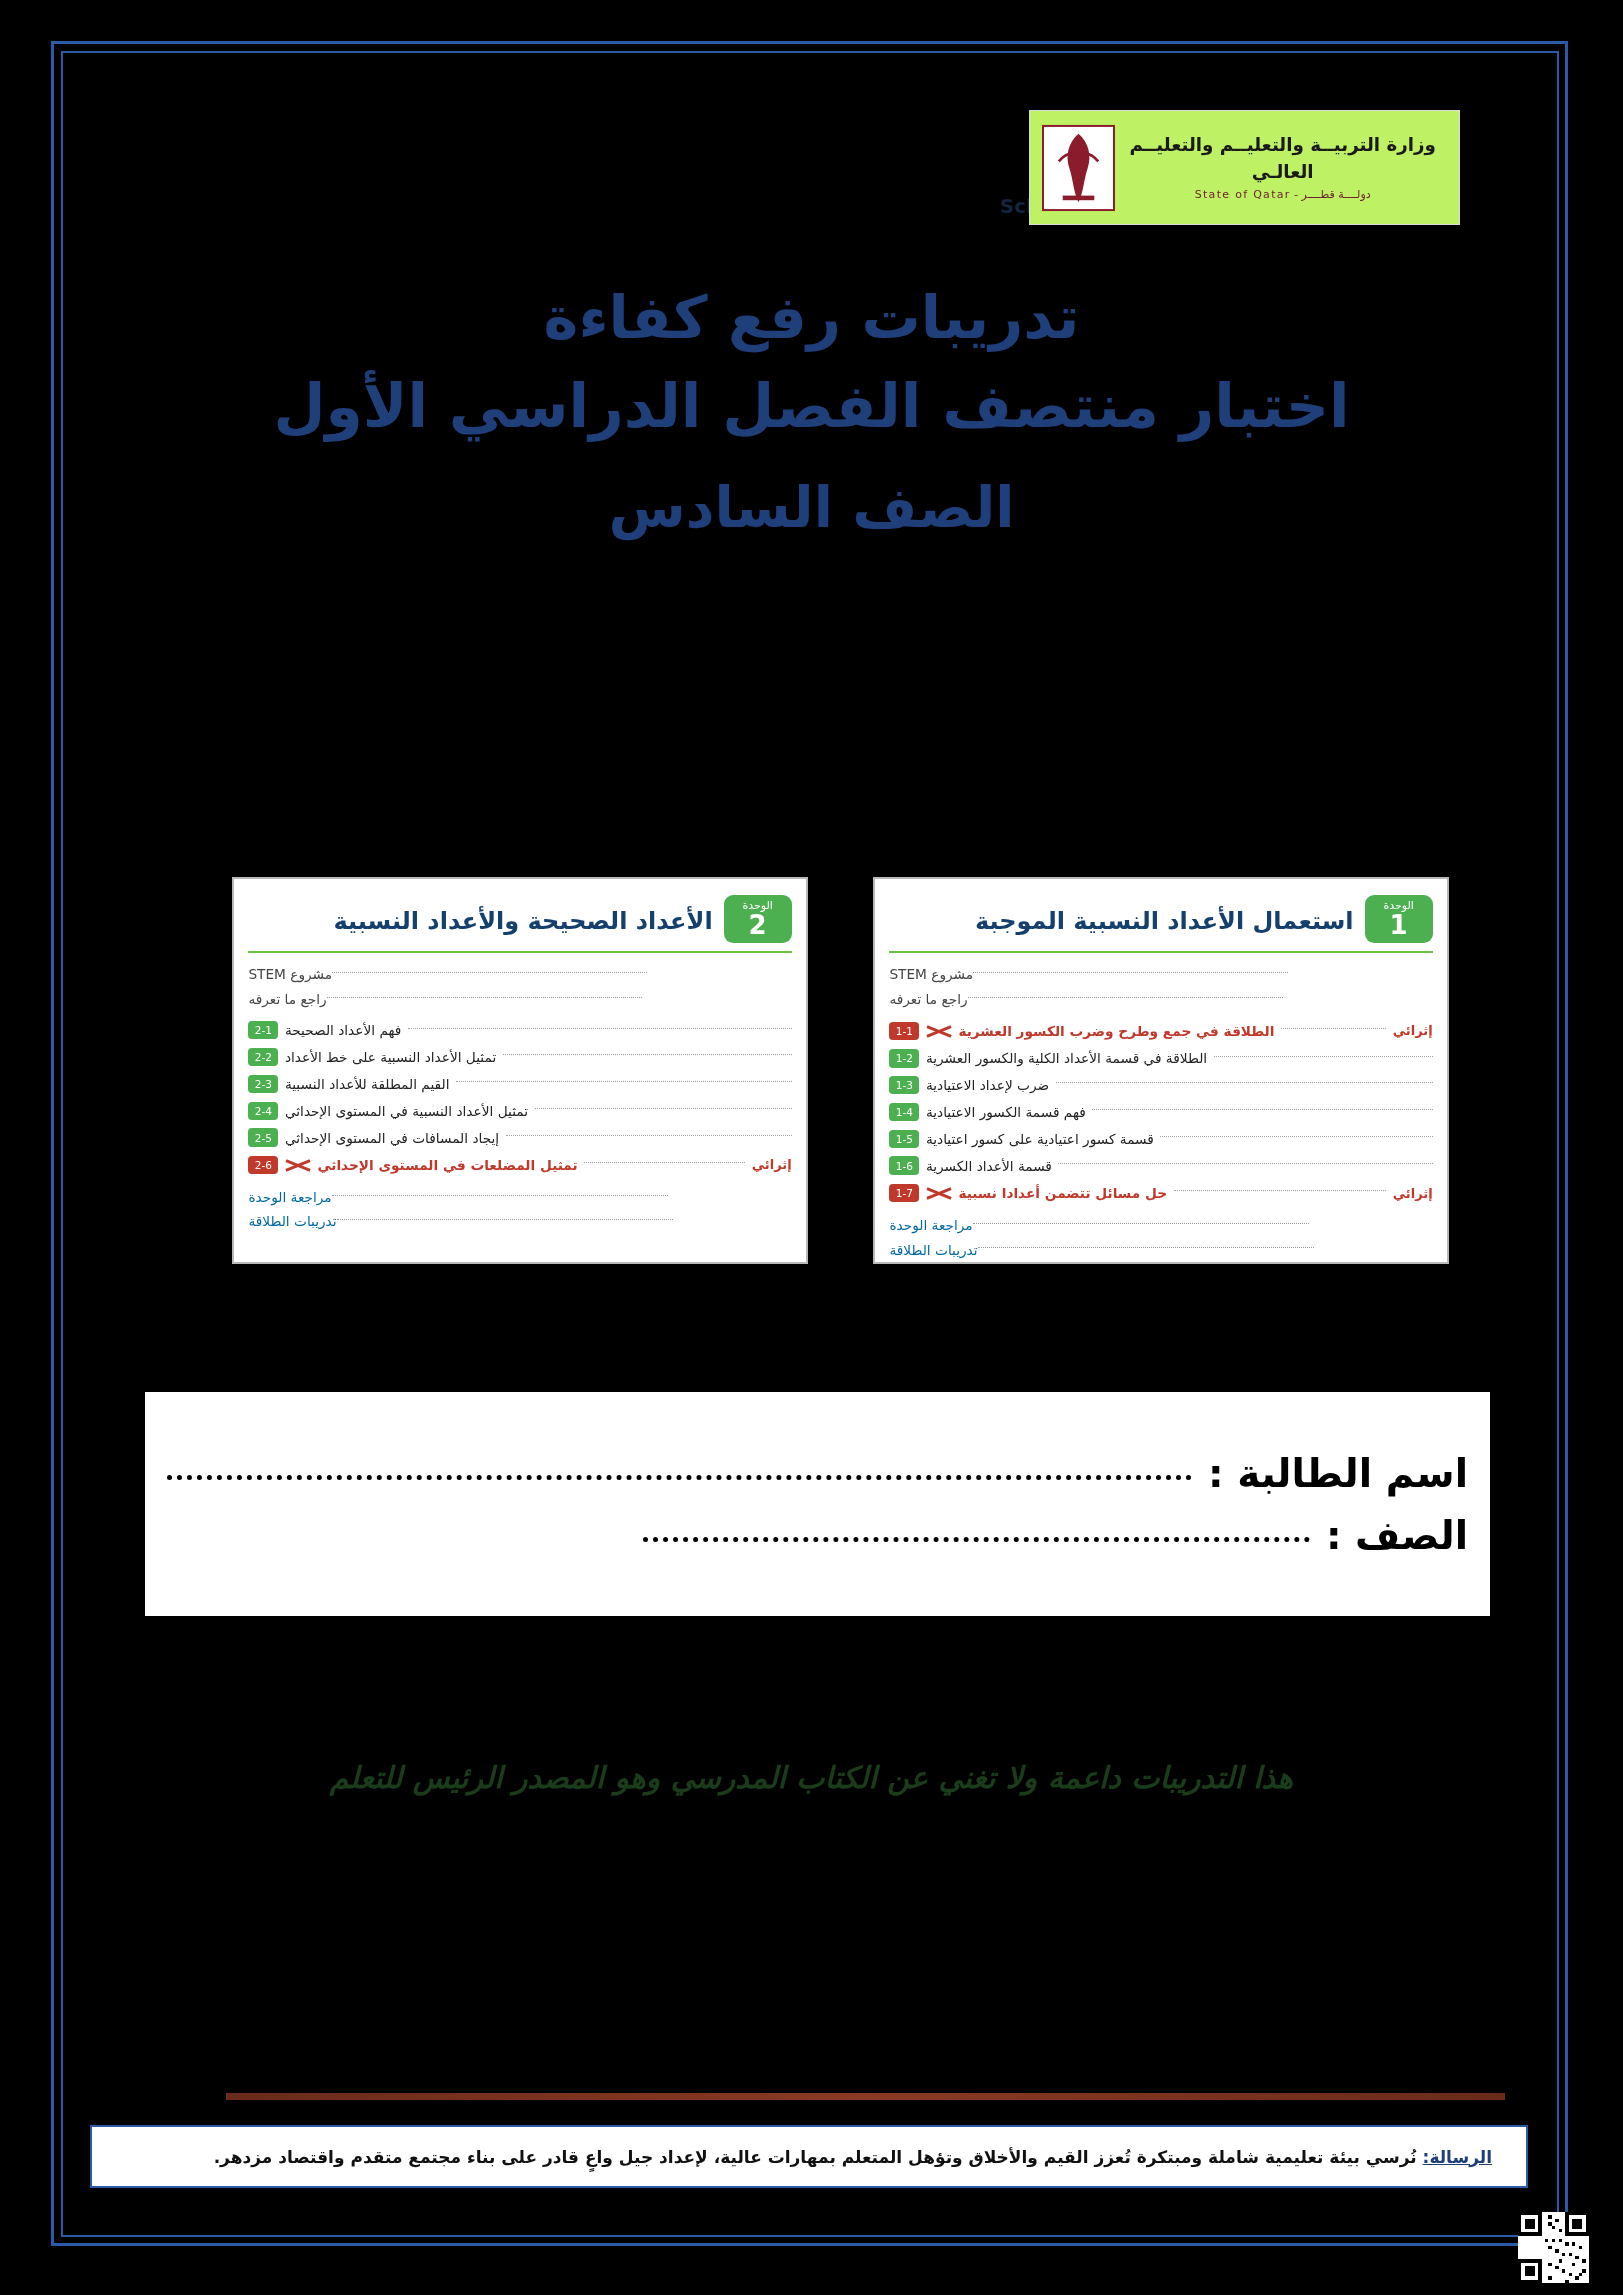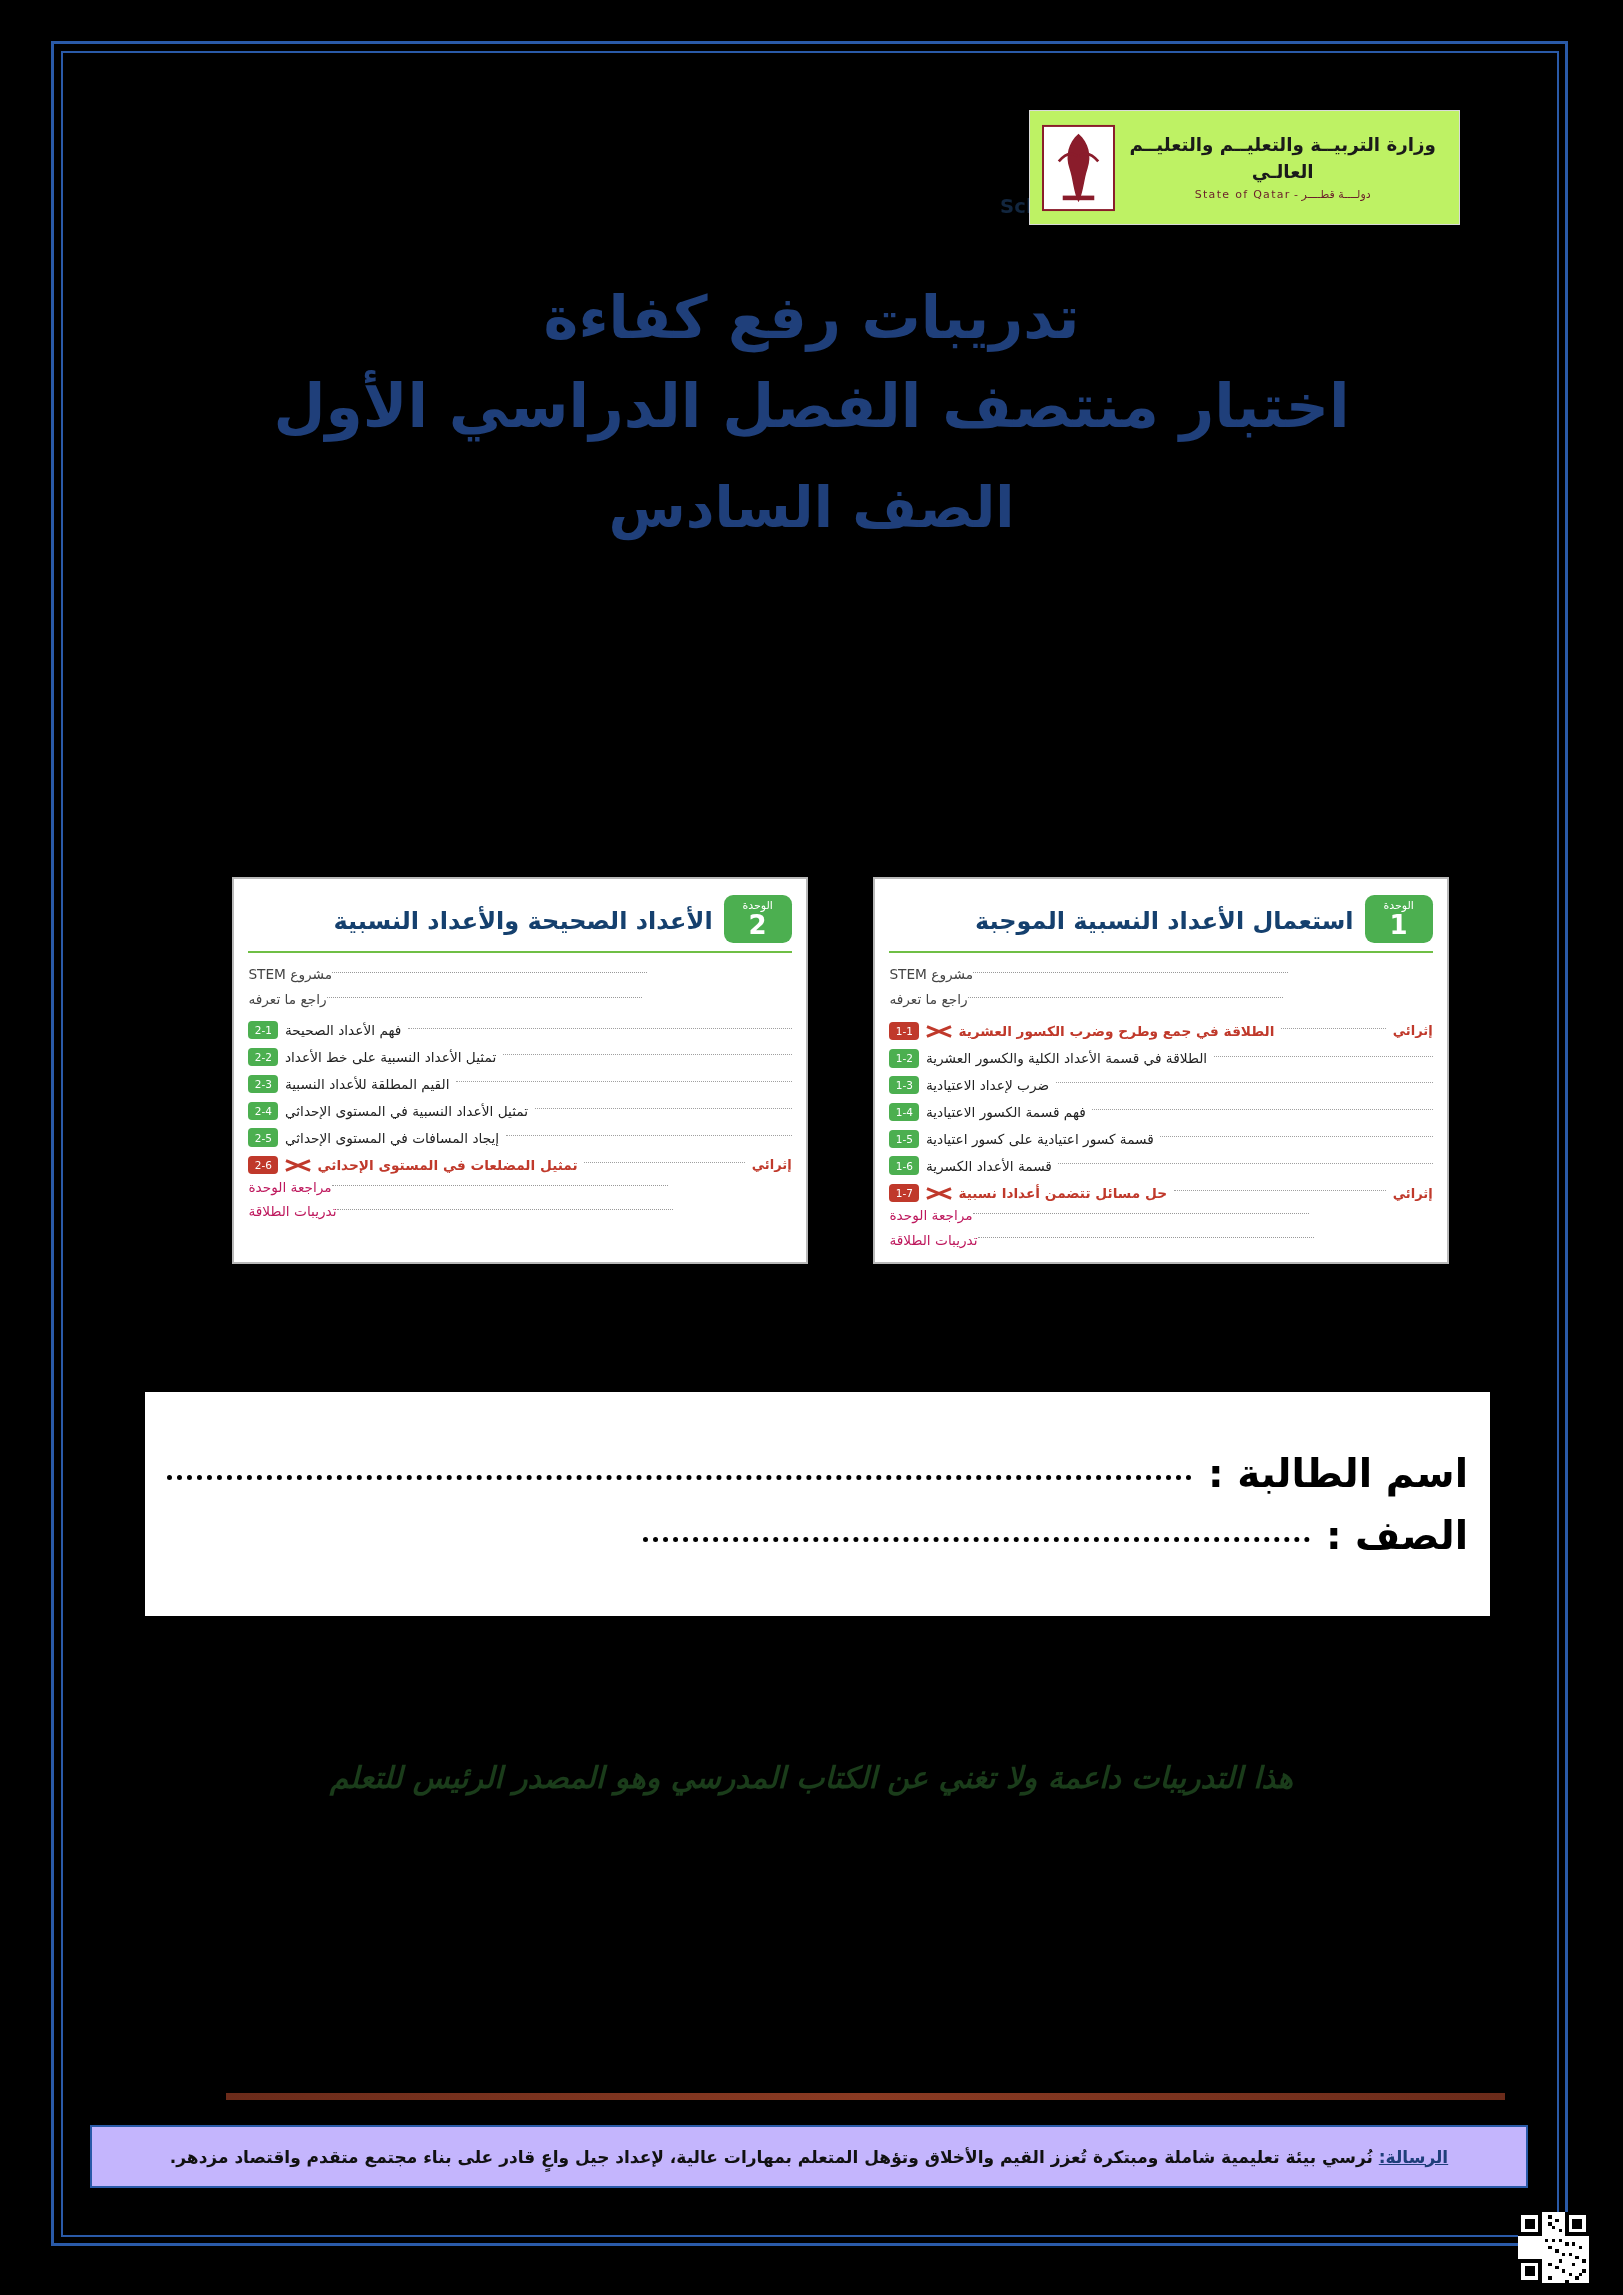--- a/index.html
+++ b/index.html
@@ -263,24 +263,24 @@
     content: "";
     position: absolute;
     left: 0; top: 8.5px;
     width: 26px; height: 3.3px;
     background: #c0392b;
   }
   .lesson .xmark:before { transform: rotate(22deg); }
   .lesson .xmark:after  { transform: rotate(-22deg); }
 
   .card-foot {
-    margin-top: 0;
+    margin-top: 10px;
     text-align: left;
     font-size: 13.7px;
-    color: #be185d;
+    color: #0369a1;
     line-height: 1.8;
     direction: rtl;
   }
   .card-foot .dots {
     display: inline-block;
     width: 62%;
     border-bottom: 1.3px dotted #999;
     margin: 0 6.5px 5.2px 0;
     vertical-align: middle;
   }
@@ -343,27 +343,26 @@
     background: linear-gradient(to right, #6b2b1a, #8a3a22, #6b2b1a);
   }
 
   
   .footer-box {
     position: absolute;
     left: 90px;
     top: 2125px;
     width: 1438px;
     height: 63px;
-    background: #c4b5fd;
+    background: #ffffff;
     border: 2.6px solid #2a5aa8;
     box-sizing: border-box;
     display: flex;
     align-items: center;
-    justify-content: center;
-    padding: 0 27px;
+    padding: 0 34px;
   }
   .footer-text {
     font-size: 17px;
     font-weight: bold;
     color: #111;
     direction: rtl;
     text-align: center;
   }
   .footer-text .key {
     color: #1f3f7a;

